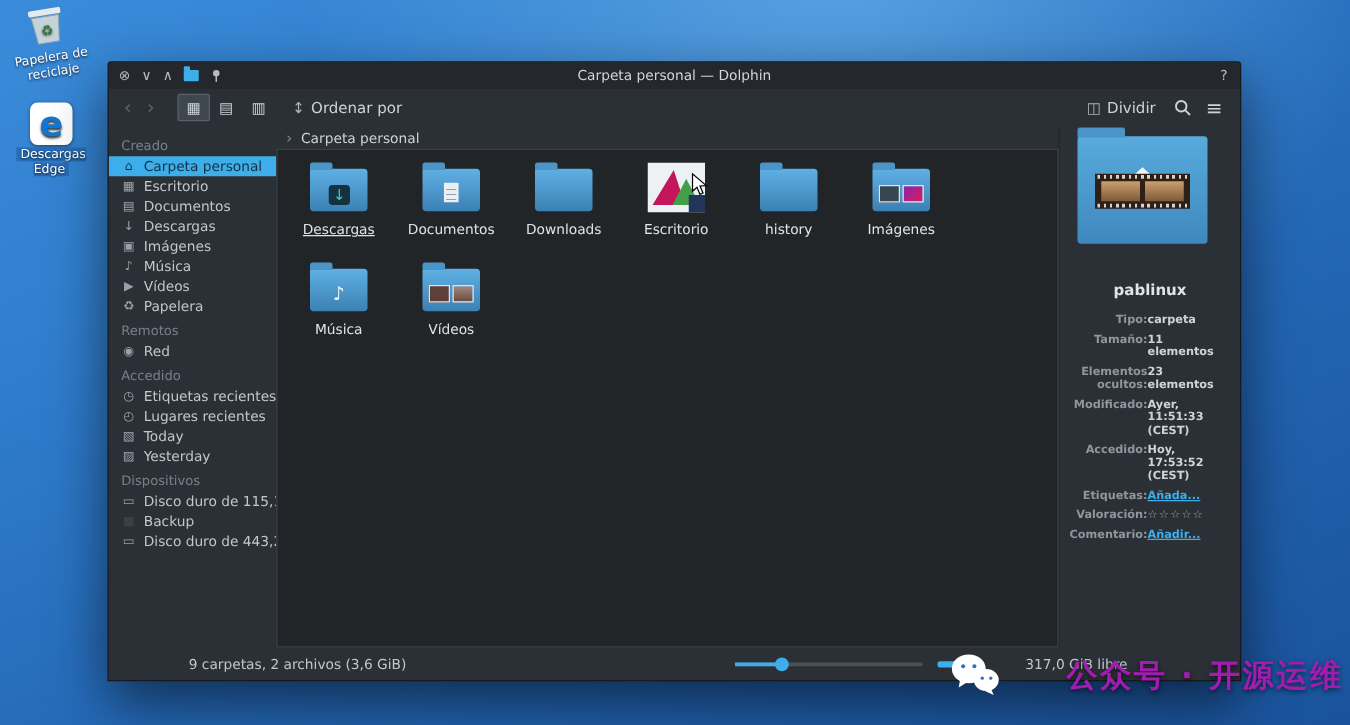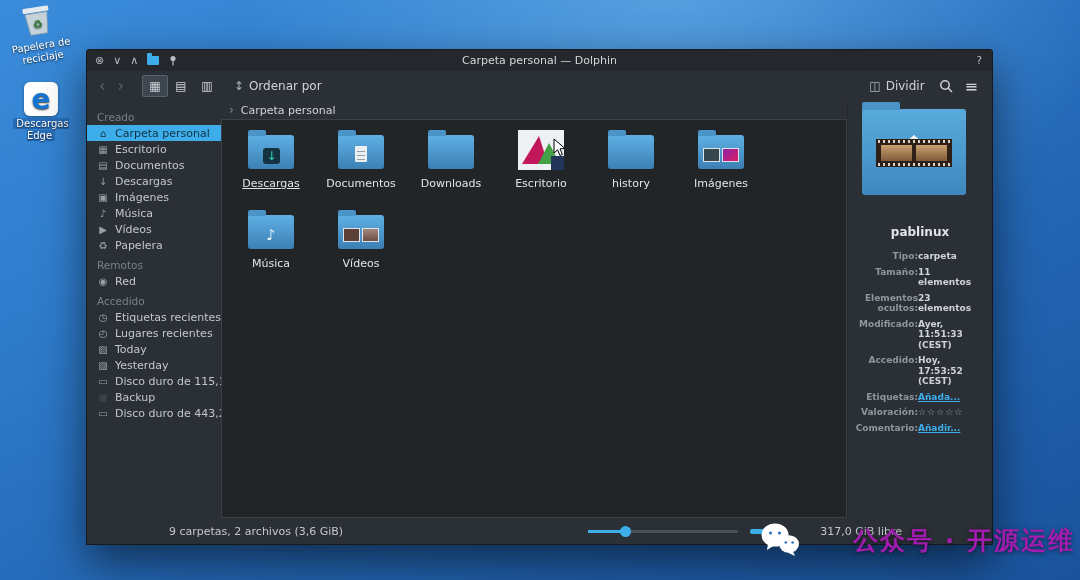--- a/index.html
+++ b/index.html
@@ -98,21 +98,21 @@
   .strip::before{top:1px;} .strip::after{bottom:1px;}
   .fr{width:31px;height:16px;background:linear-gradient(#caa06e,#7d5a3a);}
   .iname{text-align:center;font-size:12px;color:#e0e4e7;margin:20px 0 12px;flex:none;}
   .drow{display:flex;margin-bottom:5px;font-size:9px;line-height:10.5px;}
   .dlab{width:64px;flex:none;text-align:right;color:#8f969c;}
   .dval{flex:1;color:#ced3d7;word-wrap:break-word;min-width:0;}
   .dval.link{color:#3daee9;text-decoration:underline;}
   .dval.stars{color:#9aa1a8;letter-spacing:1px;}
   
   .statusbar{height:26px;flex:none;display:flex;align-items:center;font-size:11px;color:#c2c7cc;
-    padding-left:82px;padding-right:10px;}
+    padding-left:64px;padding-right:10px;}
   .slider{position:relative;width:150px;height:15px;flex:none;}
   .track{position:absolute;left:0;right:0;top:6px;height:3px;background:#4b5157;border-radius:2px;}
   .fill{position:absolute;left:0;top:6px;width:38px;height:3px;background:#3daee9;}
   .handle{position:absolute;left:32px;top:2px;width:11px;height:11px;border-radius:50%;background:#3daee9;}
   .cap{width:26px;height:5px;background:#3daee9;border-radius:2px;margin-left:12px;flex:none;}
   .free{margin-left:44px;margin-right:80px;white-space:nowrap;flex:none;}
   
   #cursor{position:absolute;left:553px;top:138px;z-index:60;}
   
   #wm-icon{position:absolute;left:760px;top:522px;z-index:90;}
@@ -231,20 +231,21 @@
         <span>Lugares recientes</span>
         </div>
       <div class="srow">
         <span class="si">▧</span>
         <span>Today</span>
         </div>
       <div class="srow">
         <span class="si">▨</span>
         <span>Yesterday</span>
         </div>
+      <div class="shead">Dispositivos</div>
       <div class="srow">
         <span class="si">▭</span>
         <span>Disco duro de 115,1 GiB</span>
         </div>
       <div class="srow">
         <span class="si dark">■</span>
         <span>Backup</span>
         </div>
       <div class="srow">
         <span class="si">▭</span>

